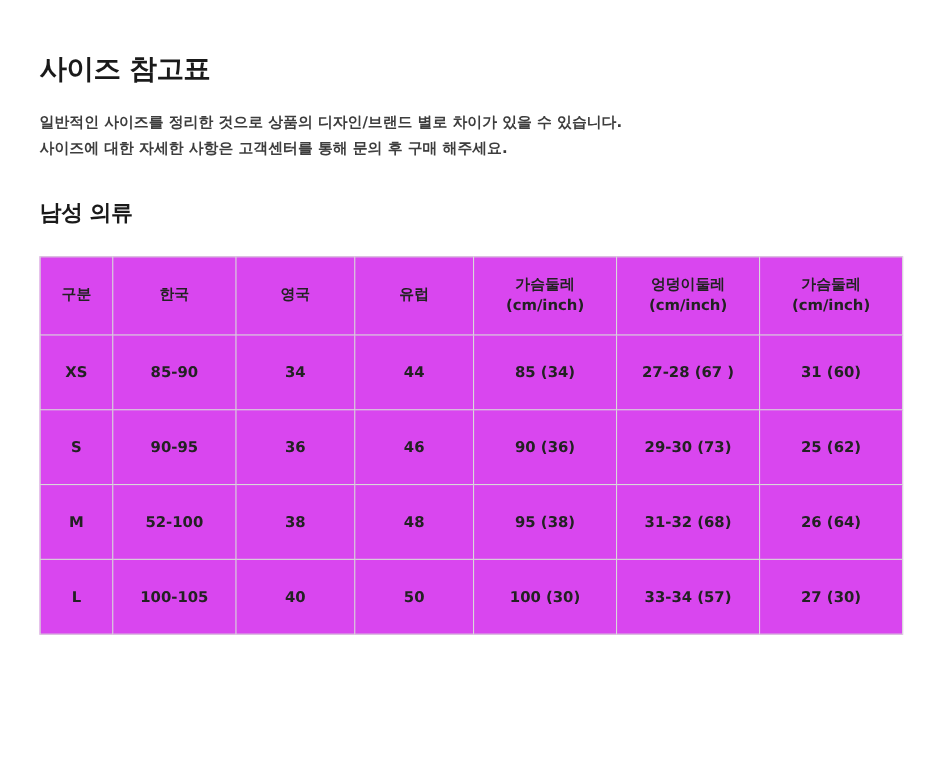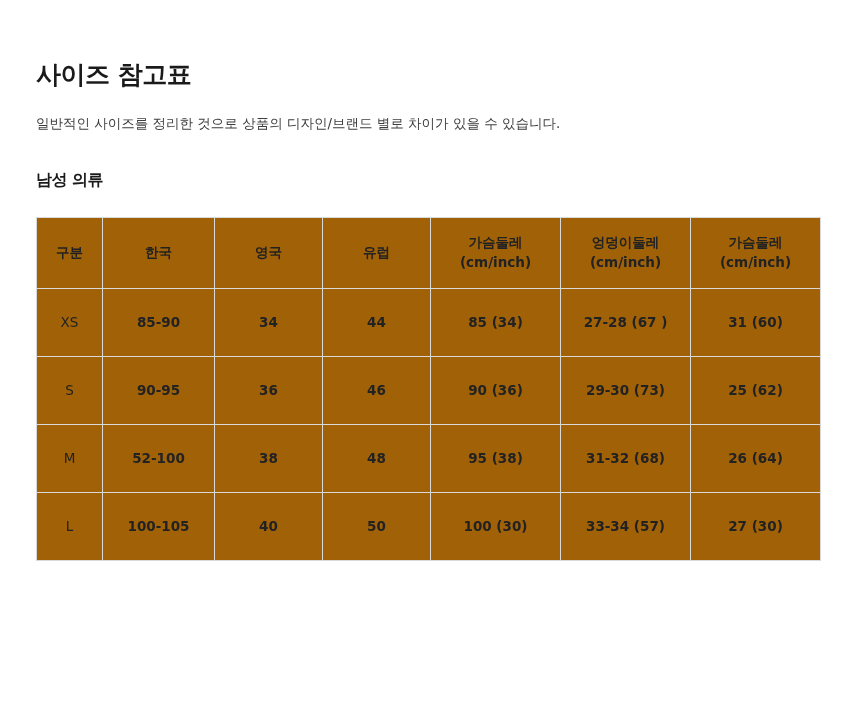--- a/index.html
+++ b/index.html
@@ -11,74 +11,75 @@
     height: 702px;
     background: #ffffff;
     font-family: "DejaVu Sans", "Liberation Sans", sans-serif;
     color: #222222;
     overflow: hidden;
   }
   .page {
     box-sizing: border-box;
     width: 860px;
     height: 702px;
-    padding: 60px 36px 0 36px;
+    padding: 48px 36px 0 36px;
     background: #ffffff;
   }
   .page-title {
     font-size: 25px;
     font-weight: bold;
     color: #1a1a1a;
     letter-spacing: -0.5px;
     margin: 0 0 22px 0;
     line-height: 1.2;
   }
   .intro {
     font-size: 13.5px;
     color: #3d3d3d;
     line-height: 1.75;
     margin: 0 0 34px 0;
   }
   .intro div {
     white-space: nowrap;
+    font-weight: bold;
   }
   .section-title {
-    font-size: 16px;
+    font-size: 20px;
     font-weight: bold;
     color: #1a1a1a;
     letter-spacing: -0.5px;
     margin: 0 0 28px 0;
     line-height: 1.2;
   }
   table.size-table {
     border-collapse: collapse;
     width: 784px;
     table-layout: fixed;
-    background: #a16207;
+    background: #d946ef;
   }
   table.size-table th,
   table.size-table td {
     border: 1px solid #d9d9d9;
     text-align: center;
     vertical-align: middle;
     font-size: 13.5px;
     color: #222222;
     padding: 0;
     height: 67px;
   }
   table.size-table thead th {
     font-weight: bold;
     line-height: 1.45;
     height: 70px;
   }
   table.size-table tbody td {
     font-weight: bold;
   }
   table.size-table tbody td.col-cat {
-    font-weight: normal;
+    font-weight: bold;
   }
   .th-line {
     display: block;
   }
   col.c0 { width: 66px; }
   col.c1 { width: 112px; }
   col.c2 { width: 108px; }
   col.c3 { width: 108px; }
   col.c4 { width: 130px; }
   col.c5 { width: 130px; }
@@ -86,20 +87,21 @@
 </style>
 </head>
 <body>
 
 <div class="page">
 
   <h1 class="page-title">사이즈 참고표</h1>
 
   <div class="intro">
     <div>일반적인 사이즈를 정리한 것으로 상품의 디자인/브랜드 별로 차이가 있을 수 있습니다.</div>
+    <div>사이즈에 대한 자세한 사항은 고객센터를 통해 문의 후 구매 해주세요.</div>
   </div>
 
   <h2 class="section-title">남성 의류</h2>
 
   <table class="size-table">
     <colgroup>
       <col class="c0">
         <col class="c1">
         <col class="c2">
         <col class="c3">

